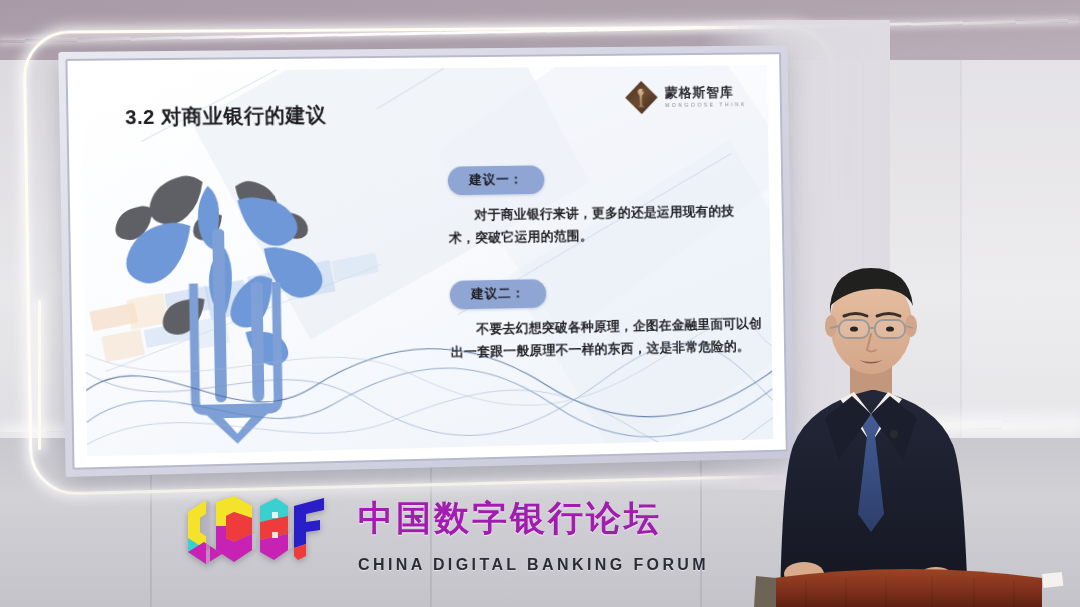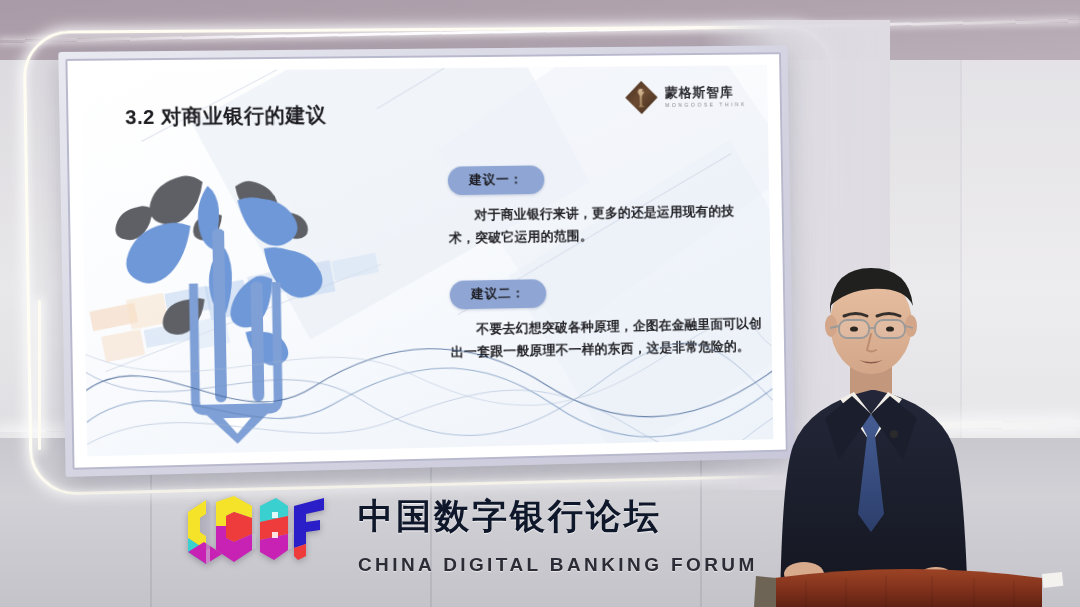--- a/index.html
+++ b/index.html
@@ -114,25 +114,25 @@
   .rec2 .rec-body{max-width:336px;}
 
   
   .waves{position:absolute;left:0;bottom:0;width:100%;height:120px;}
 
   
   .brand{position:absolute;left:176px;top:492px;display:flex;align-items:center;gap:22px;}
   .brand-mark{width:160px;height:88px;flex:0 0 auto;filter:drop-shadow(0 2px 3px rgba(80,80,95,.4));}
   .brand-txt{display:flex;flex-direction:column;line-height:1;}
   .brand-cn{
-    font-size:35px;font-weight:bold;color:#0f172a;letter-spacing:3px;
+    font-size:35px;font-weight:bold;color:#a21caf;letter-spacing:3px;
     text-shadow:0 1px 1px rgba(255,255,255,.7);
   }
   .brand-en{
-    font-size:19px;font-weight:bold;color:#2c2c36;letter-spacing:3.4px;margin-top:22px;
+    font-size:16px;font-weight:bold;color:#2c2c36;letter-spacing:3.4px;margin-top:22px;
     text-shadow:0 1px 1px rgba(255,255,255,.6);
     text-align:right;
   }
 
   
   .speaker{position:absolute;left:768px;top:262px;width:312px;height:345px;}
   .podium{position:absolute;left:736px;top:556px;width:344px;height:51px;}
 </style>
 </head>
 <body>

